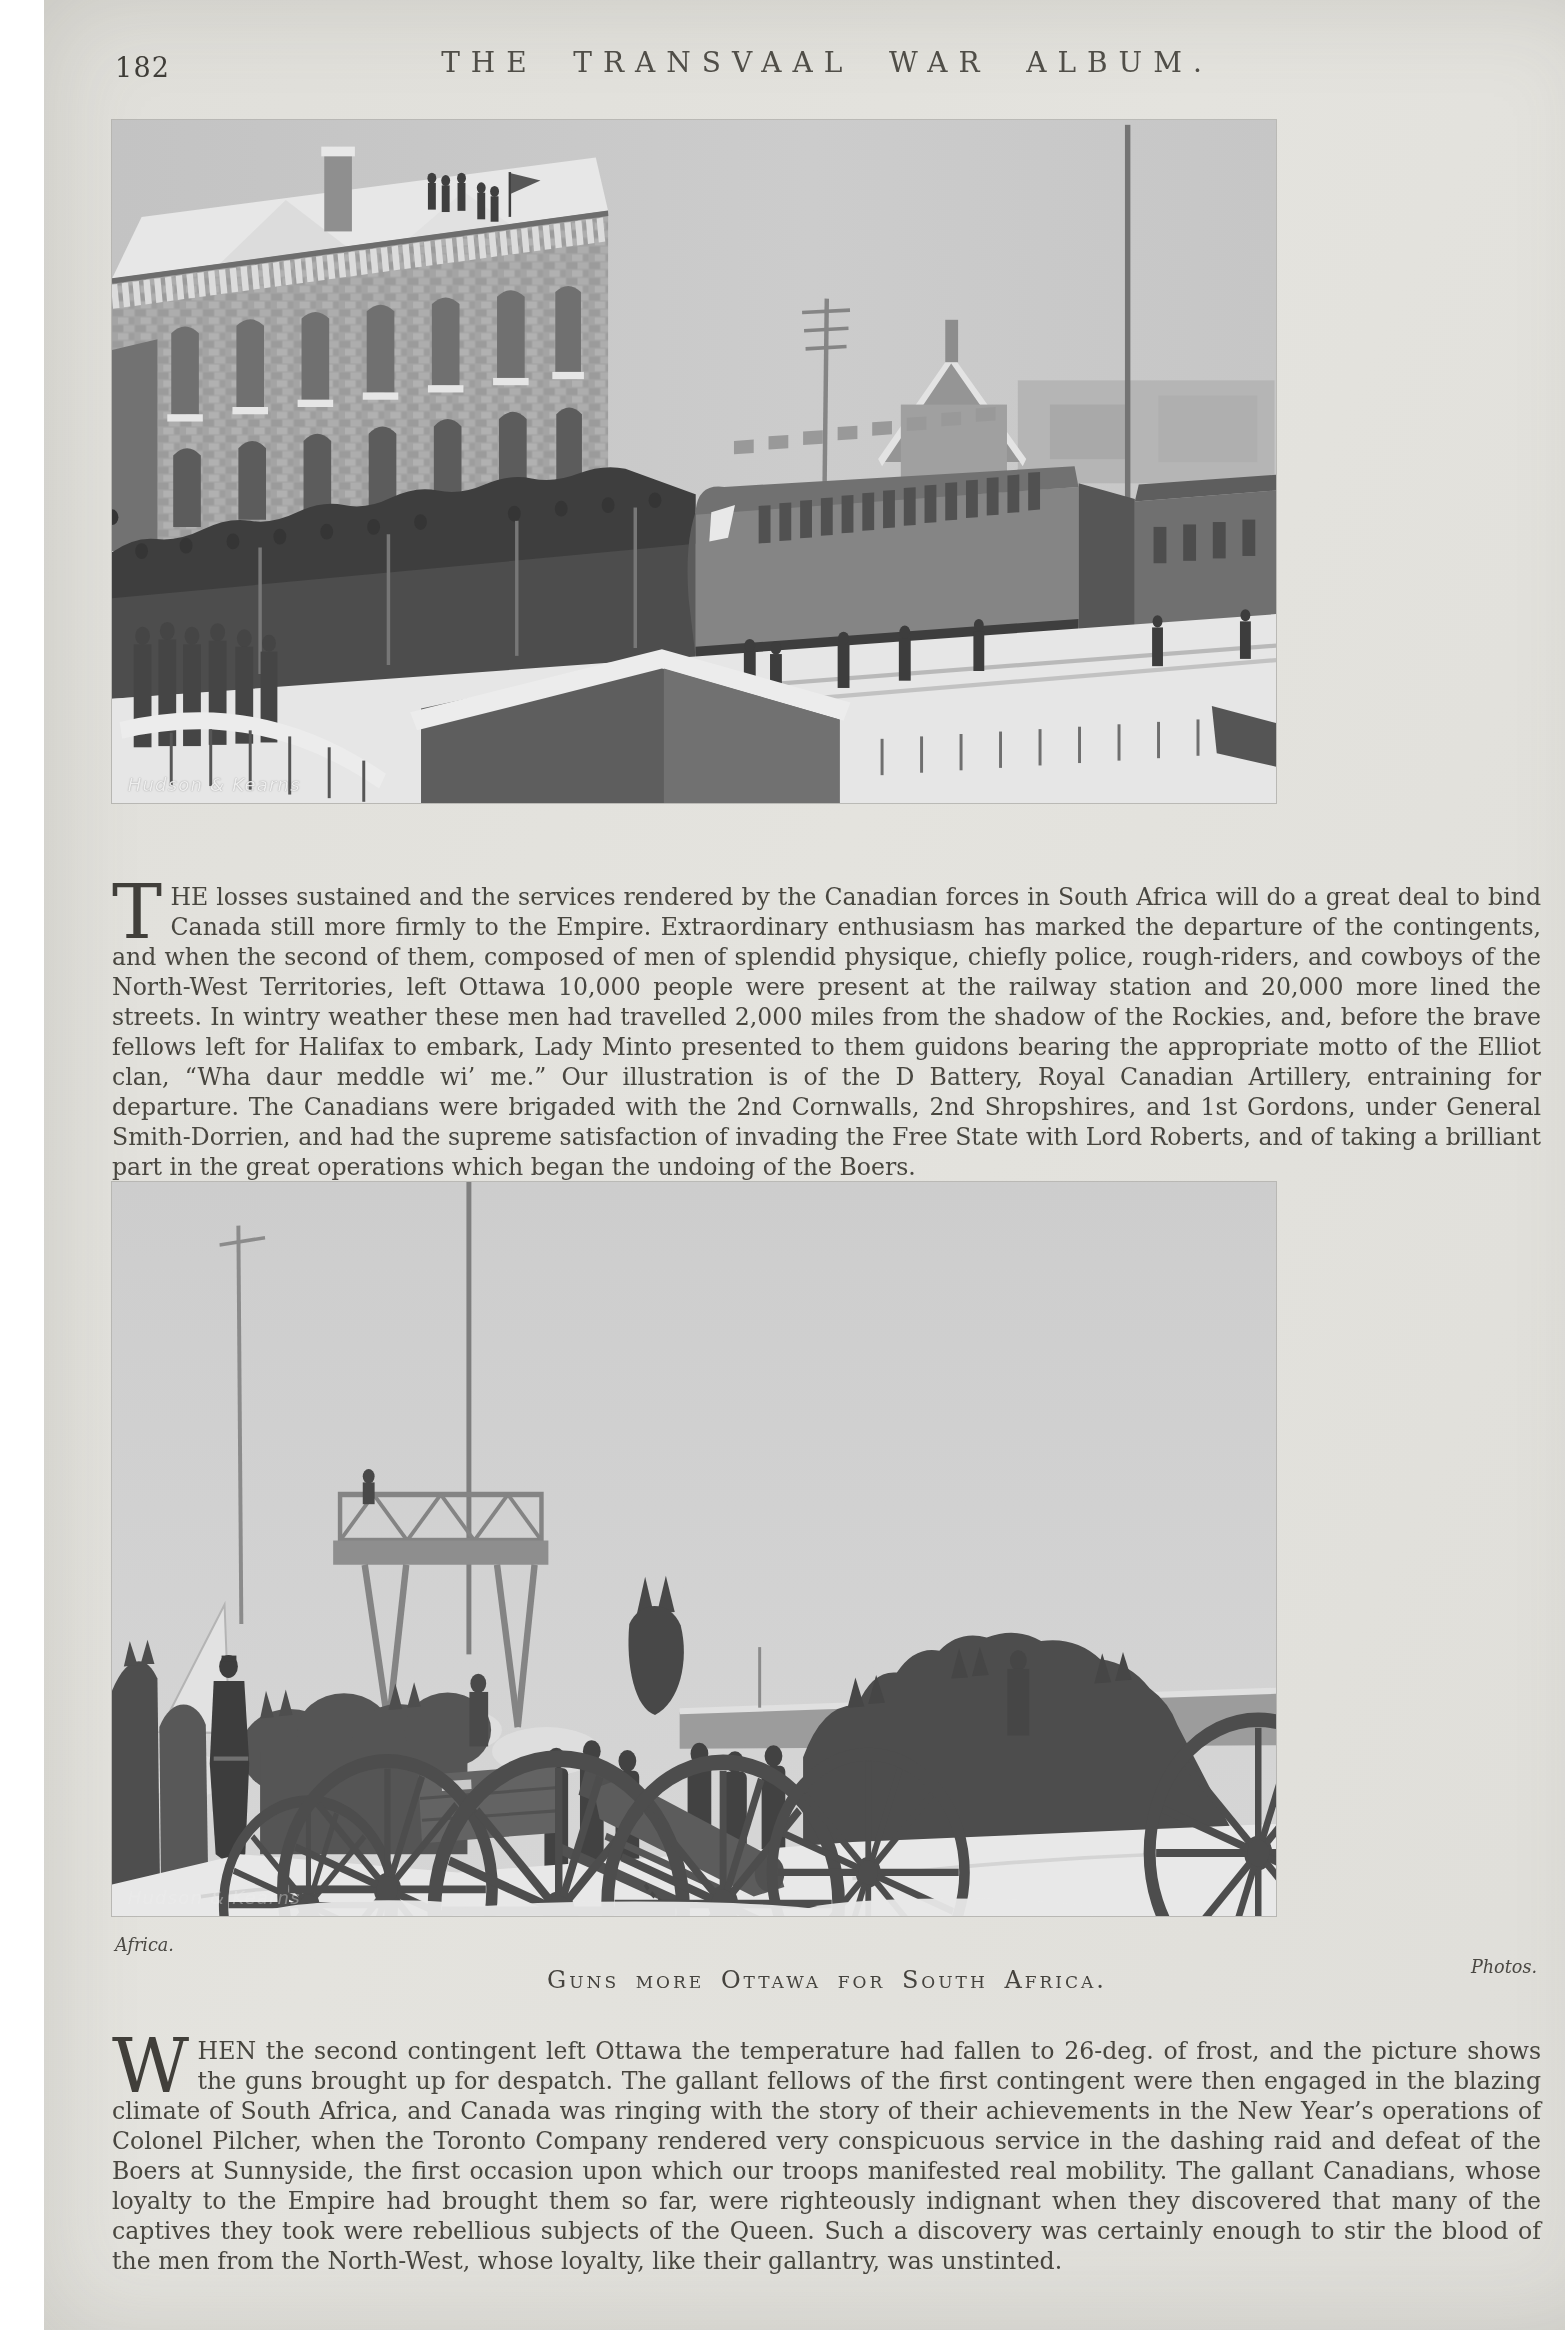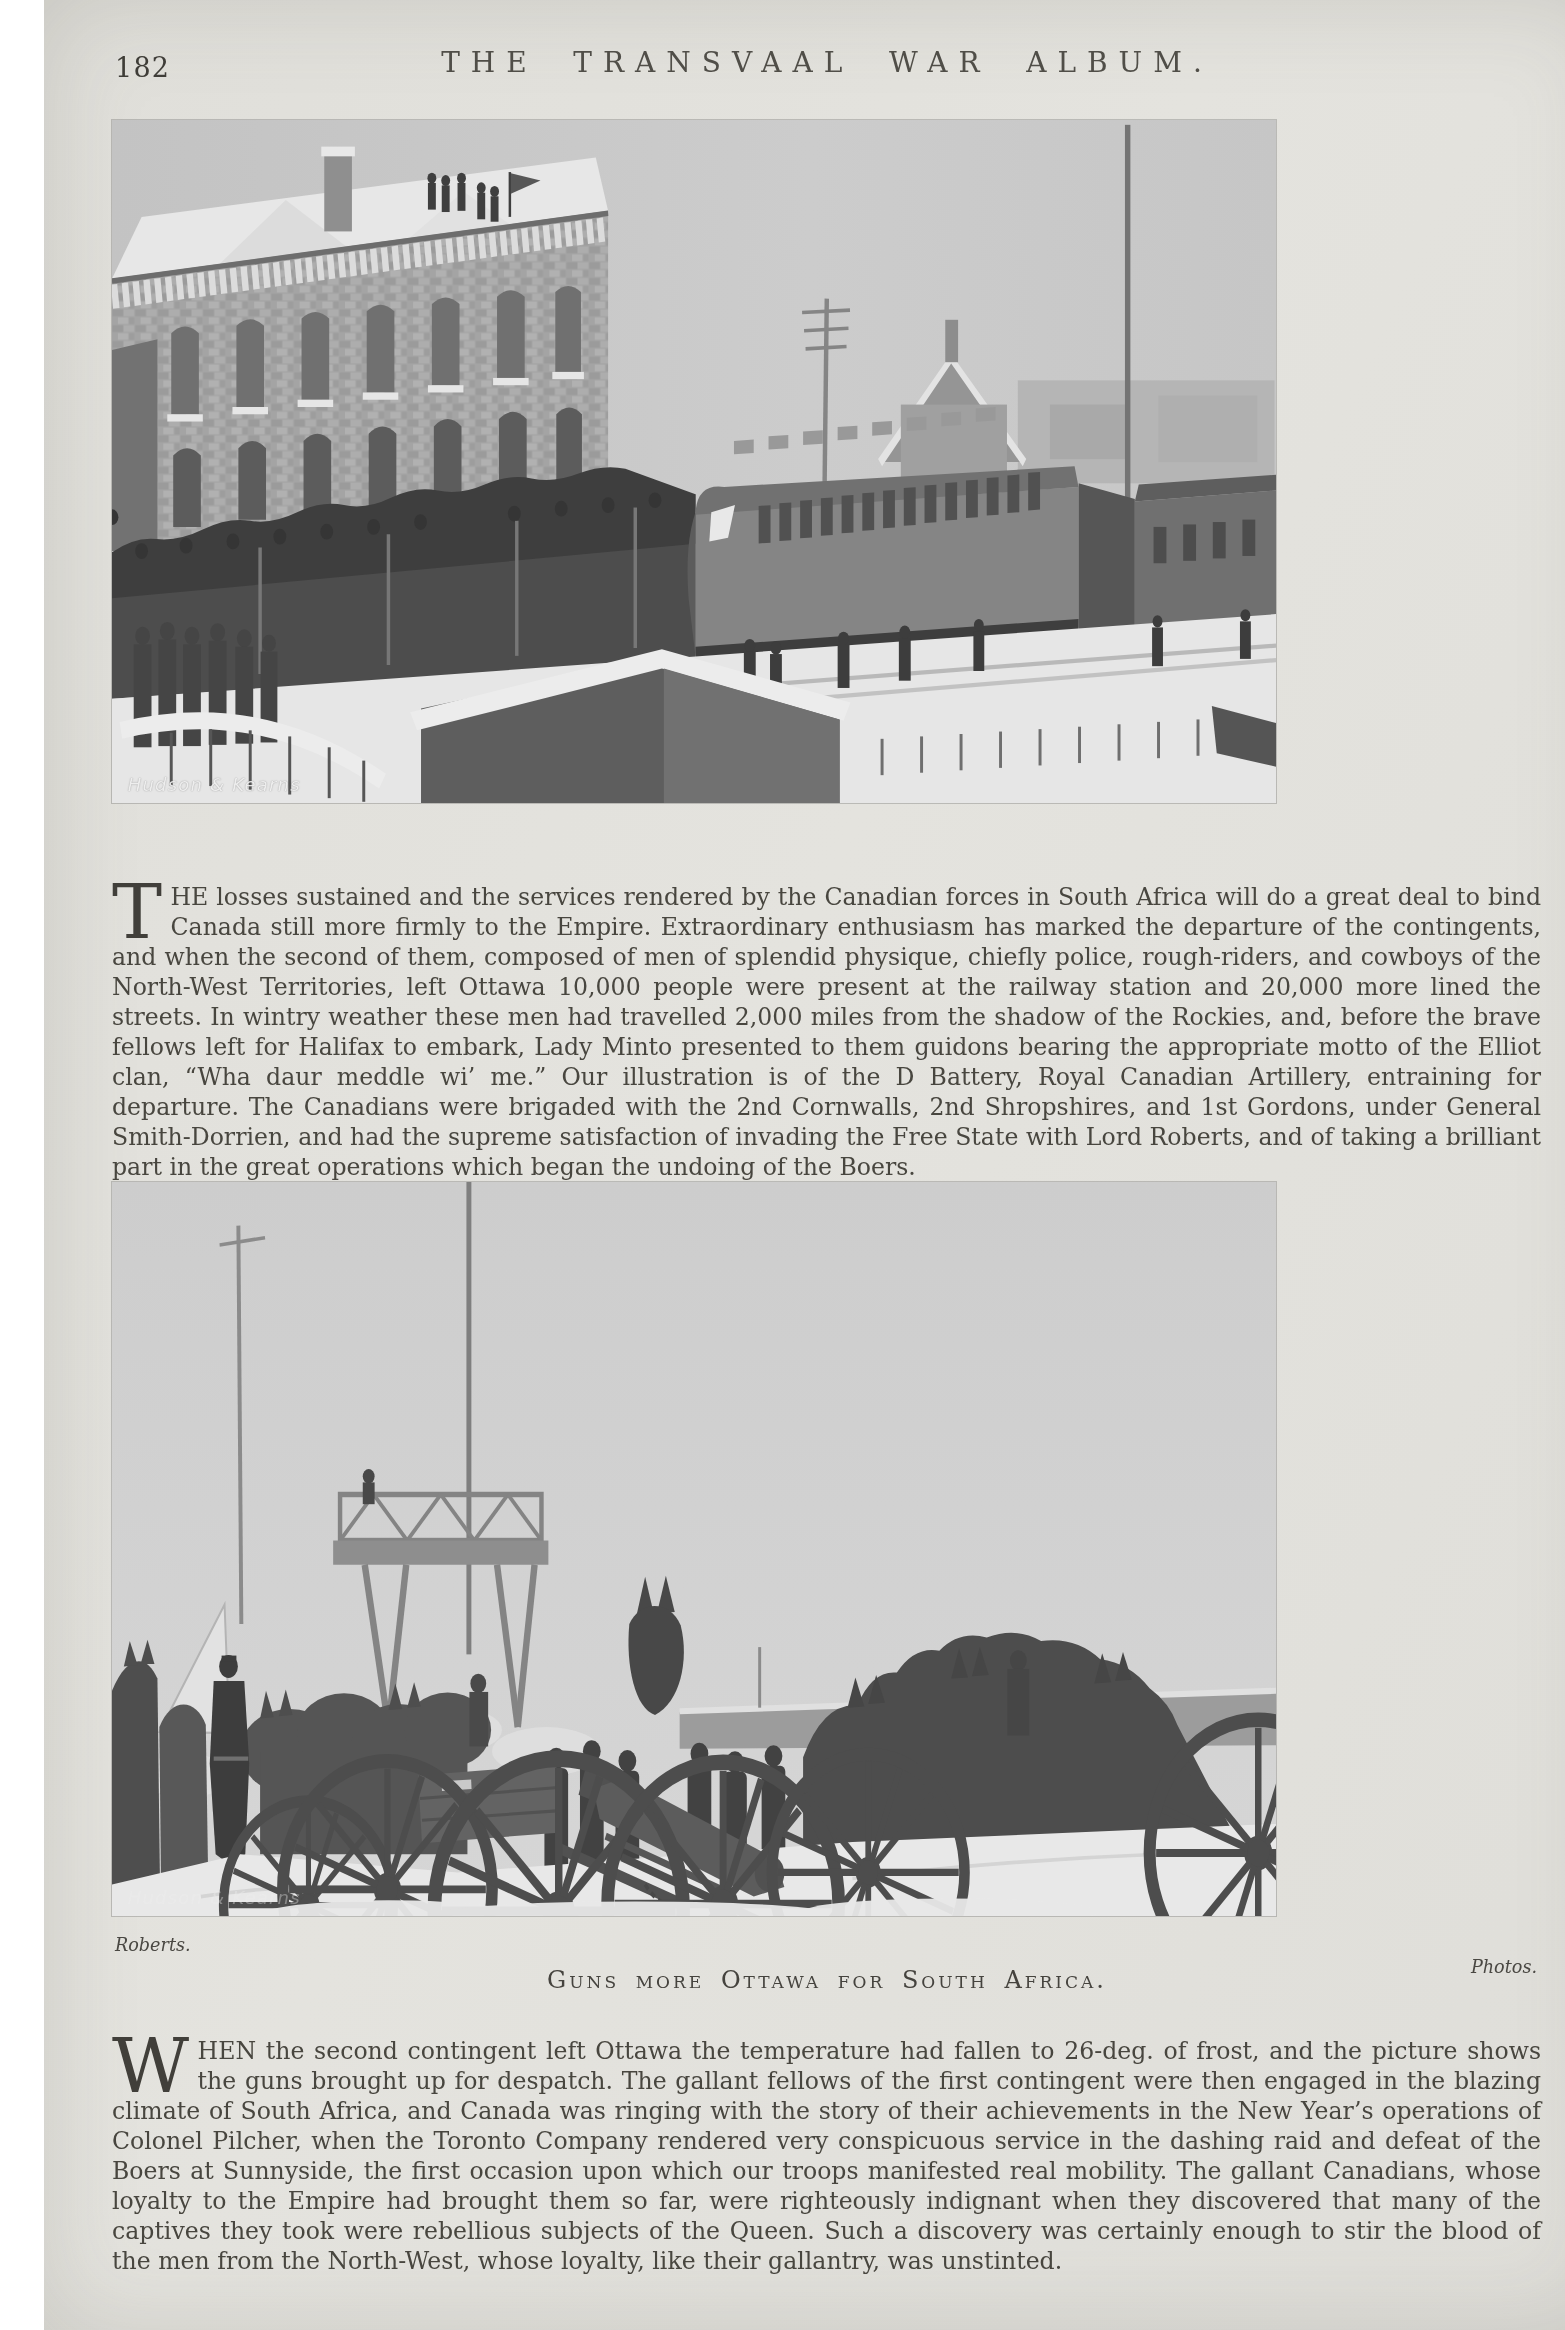--- a/index.html
+++ b/index.html
@@ -472,20 +472,20 @@
       </g>
       <g fill="#e9eae4" opacity="0.95">
         <ellipse cx="560" cy="1212" rx="260" ry="26"></ellipse>
         <ellipse cx="1060" cy="1212" rx="420" ry="24"></ellipse>
         <ellipse cx="1700" cy="1205" rx="300" ry="22"></ellipse>
       </g>
     </svg>
     <span class="watermark faint">Hudson &amp; Kearns</span>
   </div>
 
-  <div class="credit" id="credit-photos">Roberts.</div>
+  <div class="credit" id="credit-photos">Africa.</div>
   <div class="credit" id="credit-bawden">Photos.</div>
   <div class="photo-caption" id="caption-guns">Guns more Ottawa for South Africa.</div>
 
   <p class="article" id="article-guns"><span class="dropcap">W</span><span>HEN the second contingent left Ottawa the temperature had fallen to 26-deg. of frost, and the picture shows the guns brought up for despatch. The gallant fellows of the first contingent were then engaged in the blazing climate of South Africa, and Canada was ringing with the story of their achievements in the New Year’s operations of Colonel Pilcher, when the Toronto Company rendered very conspicuous service in the dashing raid and defeat of the Boers at Sunnyside, the first occasion upon which our troops manifested real mobility. The gallant Canadians, whose loyalty to the Empire had brought them so far, were righteously indignant when they discovered that many of the captives they took were rebellious subjects of the Queen. Such a discovery was certainly enough to stir the blood of the men from the North-West, whose loyalty, like their gallantry, was unstinted.</span></p>
 
 </div>
 
 
 </body></html>

